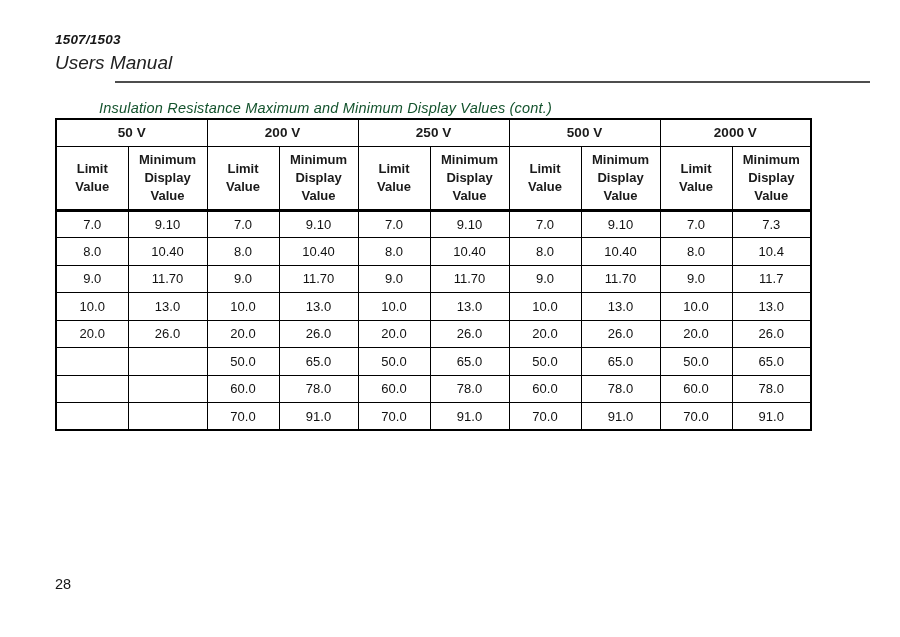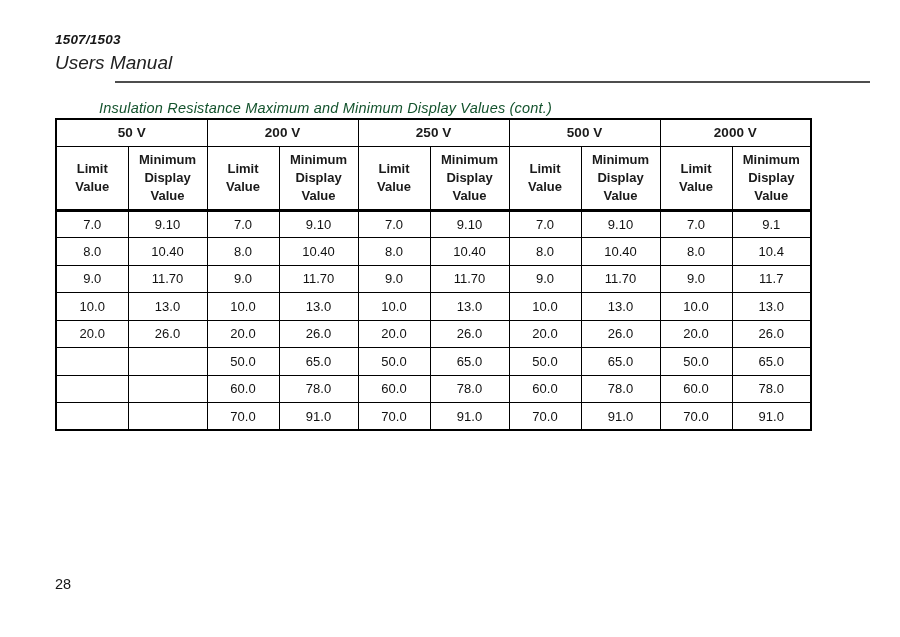--- a/index.html
+++ b/index.html
@@ -164,21 +164,21 @@
           <tr>
             <td>7.0</td>
             <td>9.10</td>
             <td>7.0</td>
             <td>9.10</td>
             <td>7.0</td>
             <td>9.10</td>
             <td>7.0</td>
             <td>9.10</td>
             <td>7.0</td>
-            <td>9.1</td>
+            <td>7.3</td>
           </tr>
           <tr>
             <td>8.0</td>
             <td>10.40</td>
             <td>8.0</td>
             <td>10.40</td>
             <td>8.0</td>
             <td>10.40</td>
             <td>8.0</td>
             <td>10.40</td>

